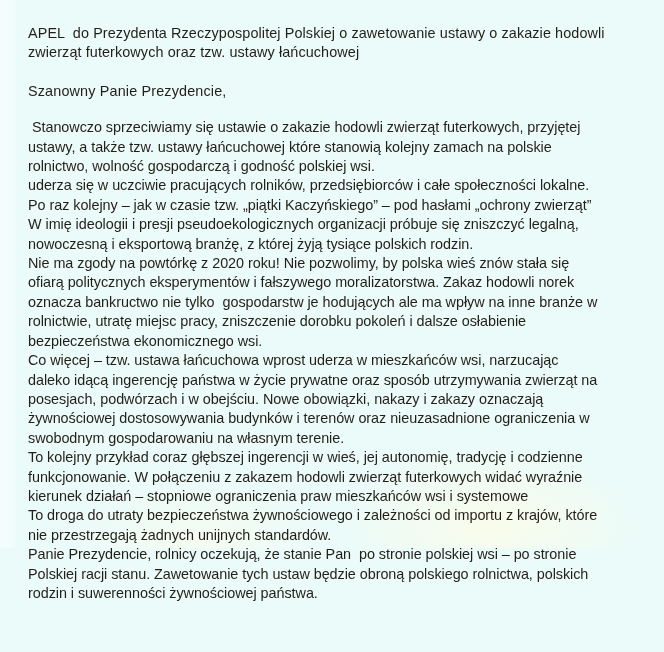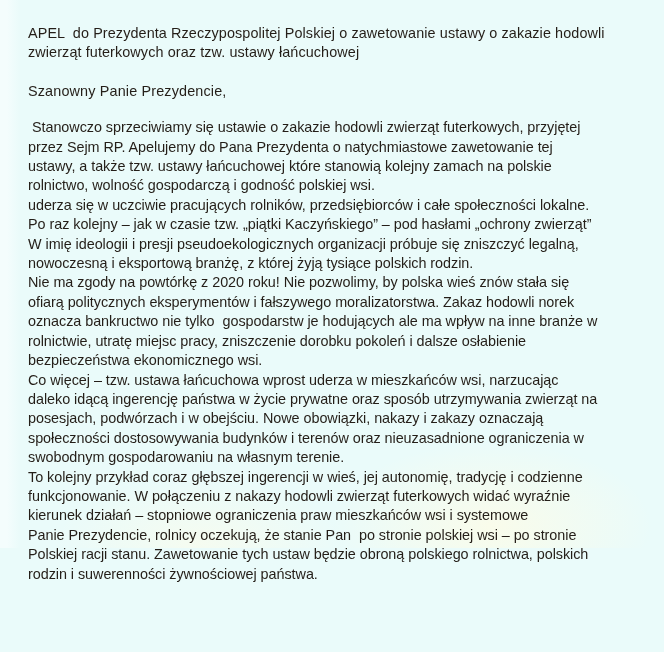--- a/index.html
+++ b/index.html
@@ -68,21 +68,20 @@
     <div class="spacer-lg"></div>
 
     <div class="salutation block">
       <div class="line">Szanowny Panie Prezydencie,</div>
     </div>
 
     <div class="spacer-md"></div>
 
     <div class="block">
       <div class="line"> Stanowczo sprzeciwiamy się ustawie o zakazie hodowli zwierząt futerkowych, przyjętej</div>
-      <div class="line">przez Sejm RP. Apelujemy do Pana Prezydenta o natychmiastowe zawetowanie tej</div>
       <div class="line">ustawy, a także tzw. ustawy łańcuchowej które stanowią kolejny zamach na polskie</div>
       <div class="line">rolnictwo, wolność gospodarczą i godność polskiej wsi.</div>
     </div>
 
     <div class="block">
       <div class="line">uderza się w uczciwie pracujących rolników, przedsiębiorców i całe społeczności lokalne.</div>
       <div class="line">Po raz kolejny – jak w czasie tzw. „piątki Kaczyńskiego” – pod hasłami „ochrony zwierząt”</div>
       <div class="line">W imię ideologii i presji pseudoekologicznych organizacji próbuje się zniszczyć legalną,</div>
       <div class="line">nowoczesną i eksportową branżę, z której żyją tysiące polskich rodzin.</div>
     </div>
@@ -92,30 +91,34 @@
       <div class="line">ofiarą politycznych eksperymentów i fałszywego moralizatorstwa. Zakaz hodowli norek</div>
       <div class="line">oznacza bankructwo nie tylko  gospodarstw je hodujących ale ma wpływ na inne branże w</div>
       <div class="line">rolnictwie, utratę miejsc pracy, zniszczenie dorobku pokoleń i dalsze osłabienie</div>
       <div class="line">bezpieczeństwa ekonomicznego wsi.</div>
     </div>
 
     <div class="block">
       <div class="line">Co więcej – tzw. ustawa łańcuchowa wprost uderza w mieszkańców wsi, narzucając</div>
       <div class="line">daleko idącą ingerencję państwa w życie prywatne oraz sposób utrzymywania zwierząt na</div>
       <div class="line">posesjach, podwórzach i w obejściu. Nowe obowiązki, nakazy i zakazy oznaczają</div>
-      <div class="line">społeczności dostosowywania budynków i terenów oraz nieuzasadnione ograniczenia w</div>
+      <div class="line">żywnościowej dostosowywania budynków i terenów oraz nieuzasadnione ograniczenia w</div>
       <div class="line">swobodnym gospodarowaniu na własnym terenie.</div>
     </div>
 
     <div class="block">
       <div class="line">To kolejny przykład coraz głębszej ingerencji w wieś, jej autonomię, tradycję i codzienne</div>
-      <div class="line">funkcjonowanie. W połączeniu z nakazy hodowli zwierząt futerkowych widać wyraźnie</div>
+      <div class="line">funkcjonowanie. W połączeniu z zakazem hodowli zwierząt futerkowych widać wyraźnie</div>
       <div class="line">kierunek działań – stopniowe ograniczenia praw mieszkańców wsi i systemowe</div>
     </div>
 
+    <div class="block">
+      <div class="line">To droga do utraty bezpieczeństwa żywnościowego i zależności od importu z krajów, które</div>
+      <div class="line">nie przestrzegają żadnych unijnych standardów.</div>
+    </div>
 
     <div class="block">
       <div class="line">Panie Prezydencie, rolnicy oczekują, że stanie Pan  po stronie polskiej wsi – po stronie</div>
       <div class="line">Polskiej racji stanu. Zawetowanie tych ustaw będzie obroną polskiego rolnictwa, polskich</div>
       <div class="line">rodzin i suwerenności żywnościowej państwa.</div>
     </div>
 
   </div>
 </div>
 

